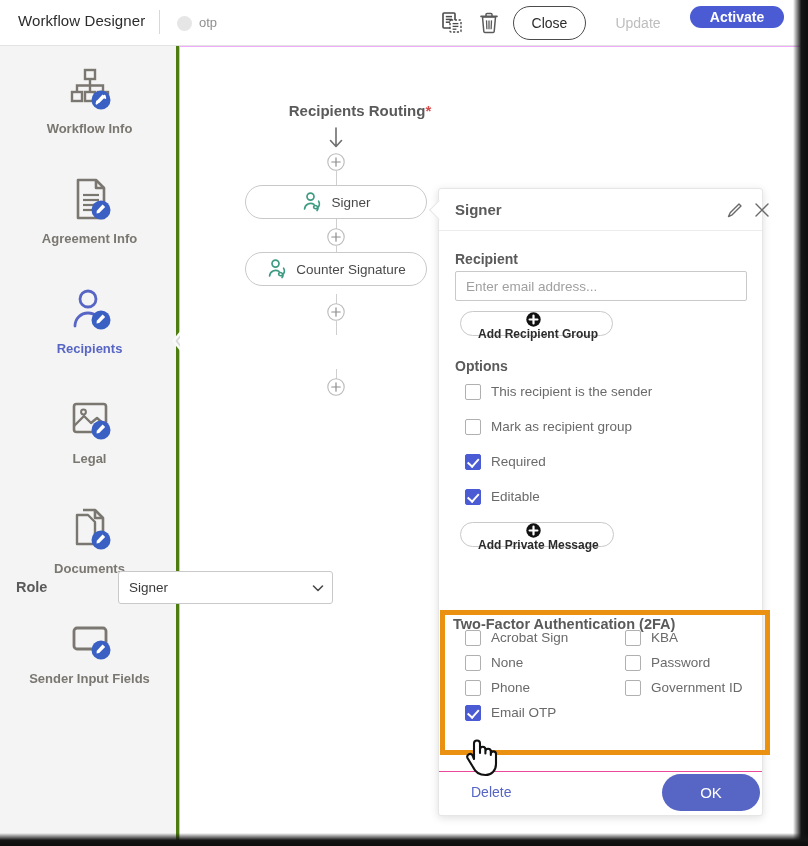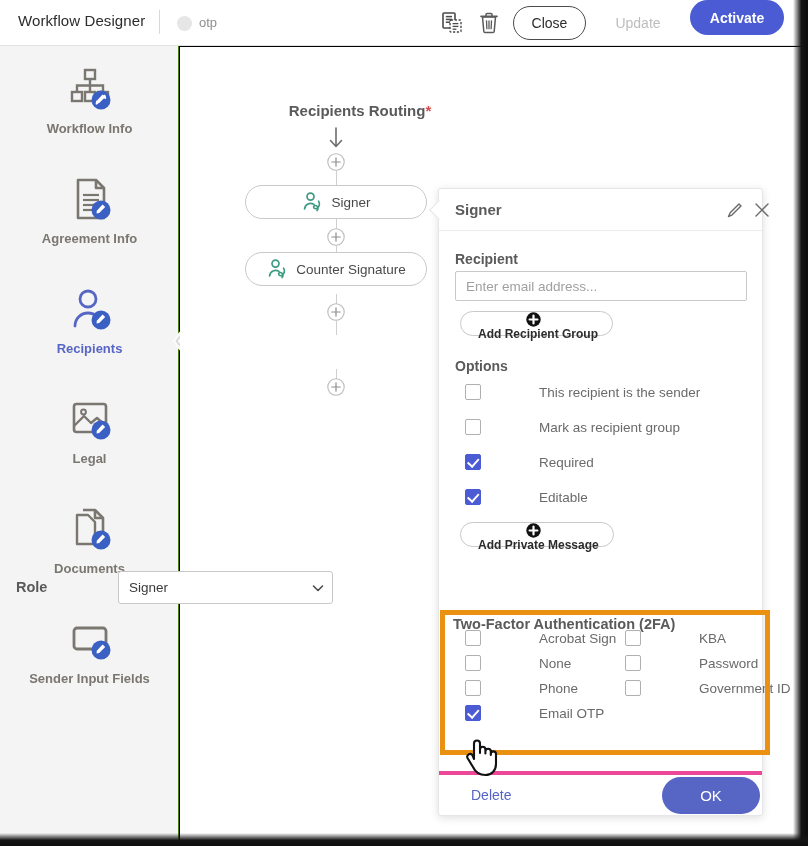--- a/index.html
+++ b/index.html
@@ -8,21 +8,21 @@
     width: 808px; height: 846px;
     background: #1a1a1a;
     font-family: "Liberation Sans", sans-serif;
     overflow: hidden;
   }
 
   #app {
     position: absolute;
     left: 0; top: 0;
     width: 803px; height: 841px;
-    background: #000000;
+    background: #f0abfc;
     overflow: hidden;
   }
 
   
   #topbar {
     position: absolute; left: 0; top: 0;
     width: 803px; height: 46px;
     background: #ffffff;
     border-bottom: 1px solid #e3e3e3;
   }
@@ -63,35 +63,35 @@
   }
   #btn-update {
     position: absolute; left: 600px; top: 6px;
     width: 76px; height: 34px;
     border: none; background: transparent;
     color: #bdbdbd; font-size: 14px;
     font-family: "Liberation Sans", sans-serif;
     cursor: default; padding: 0;
   }
   #btn-activate {
-    position: absolute; left: 690px; top: 0;
-    width: 94px; height: 35px;
+    position: absolute; left: 690px; top: 6px;
+    width: 94px; height: 22px;
     border: none; border-radius: 18px;
     background: #4a5bd4; color: #fff;
     font-size: 14px; font-weight: bold;
     font-family: "Liberation Sans", sans-serif;
     cursor: pointer; padding: 0;
   }
 
   
   #sidebar {
     position: absolute; left: 0; top: 46px;
     width: 179px; height: 795px;
     background: #f4f4f4;
-    border-right: 1px solid #4d7c0f;
+    border-right: 3px solid #4d7c0f;
   }
   .nav-item {
     position: absolute; left: 0; width: 179px;
     text-align: center; cursor: pointer;
   }
   .nav-icon {
     width: 52px; height: 52px;
     margin: 0 auto; display: block;
   }
   .nav-label {
@@ -203,23 +203,22 @@
     flex-direction: column;
   }
   .pill-plus { width: 15px; height: 15px; flex: none; }
   .pill-text {
     font-size: 12px; font-weight: bold; color: #2c2c2c;
     margin-left: 9px; white-space: nowrap;
   }
 
   .cb-row {
     position: absolute;
-    display: flex; align-items: center;
+    display: flex; align-items: flex-start;
     cursor: pointer;
-    gap: 48px;
   }
   .cb {
     width: 16px; height: 16px; flex: none;
     border: 1.5px solid #b0b0b0; border-radius: 2px;
     background: #fff; position: relative;
   }
   .cb.checked {
     background: #4a5bd4; border-color: #4a5bd4;
   }
   .cb.checked::after {
@@ -256,21 +255,21 @@
     background: transparent;
   }
   #twofa-title {
     position: absolute; left: 453px; top: 616px;
     font-size: 14.5px; font-weight: bold; color: #5a5a5a;
   }
 
   #panel-footer {
     position: absolute; left: 0; top: 582px;
     width: 323px; height: 44px;
-    border-top: 4px solid #ec4899;
+    border-top: 1px solid #ec4899;
   }
   #btn-delete {
     position: absolute; left: 32px; top: 12px;
     background: none; border: none; padding: 0;
     font-family: "Liberation Sans", sans-serif;
     font-size: 14px; color: #5765c4; cursor: pointer;
   }
   #btn-ok {
     position: absolute; left: 223px; top: 2px;
     width: 98px; height: 37px;

